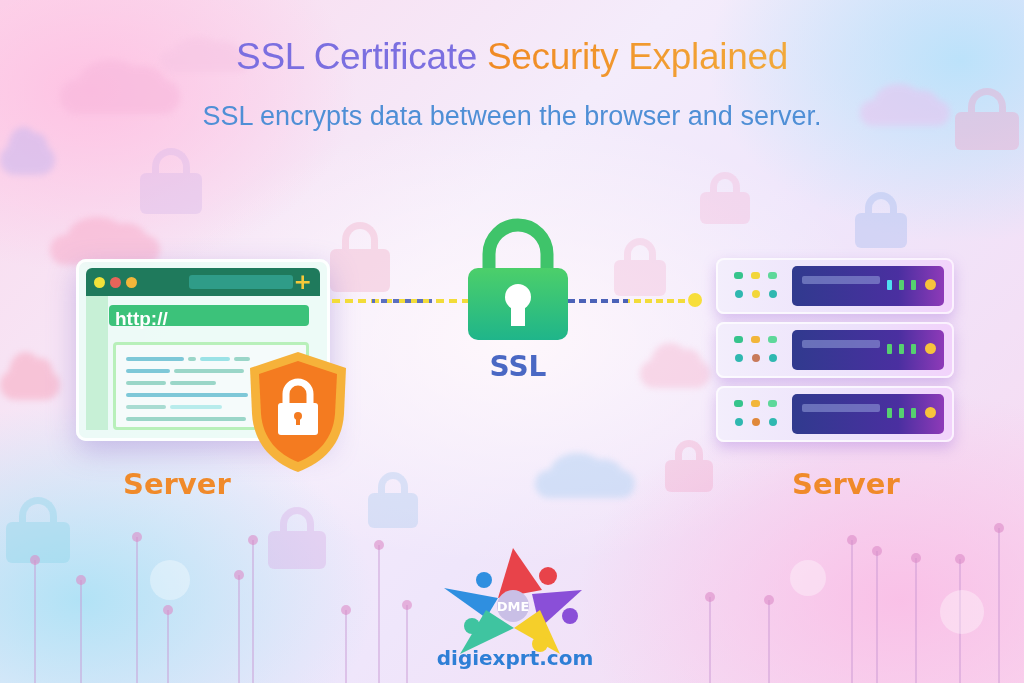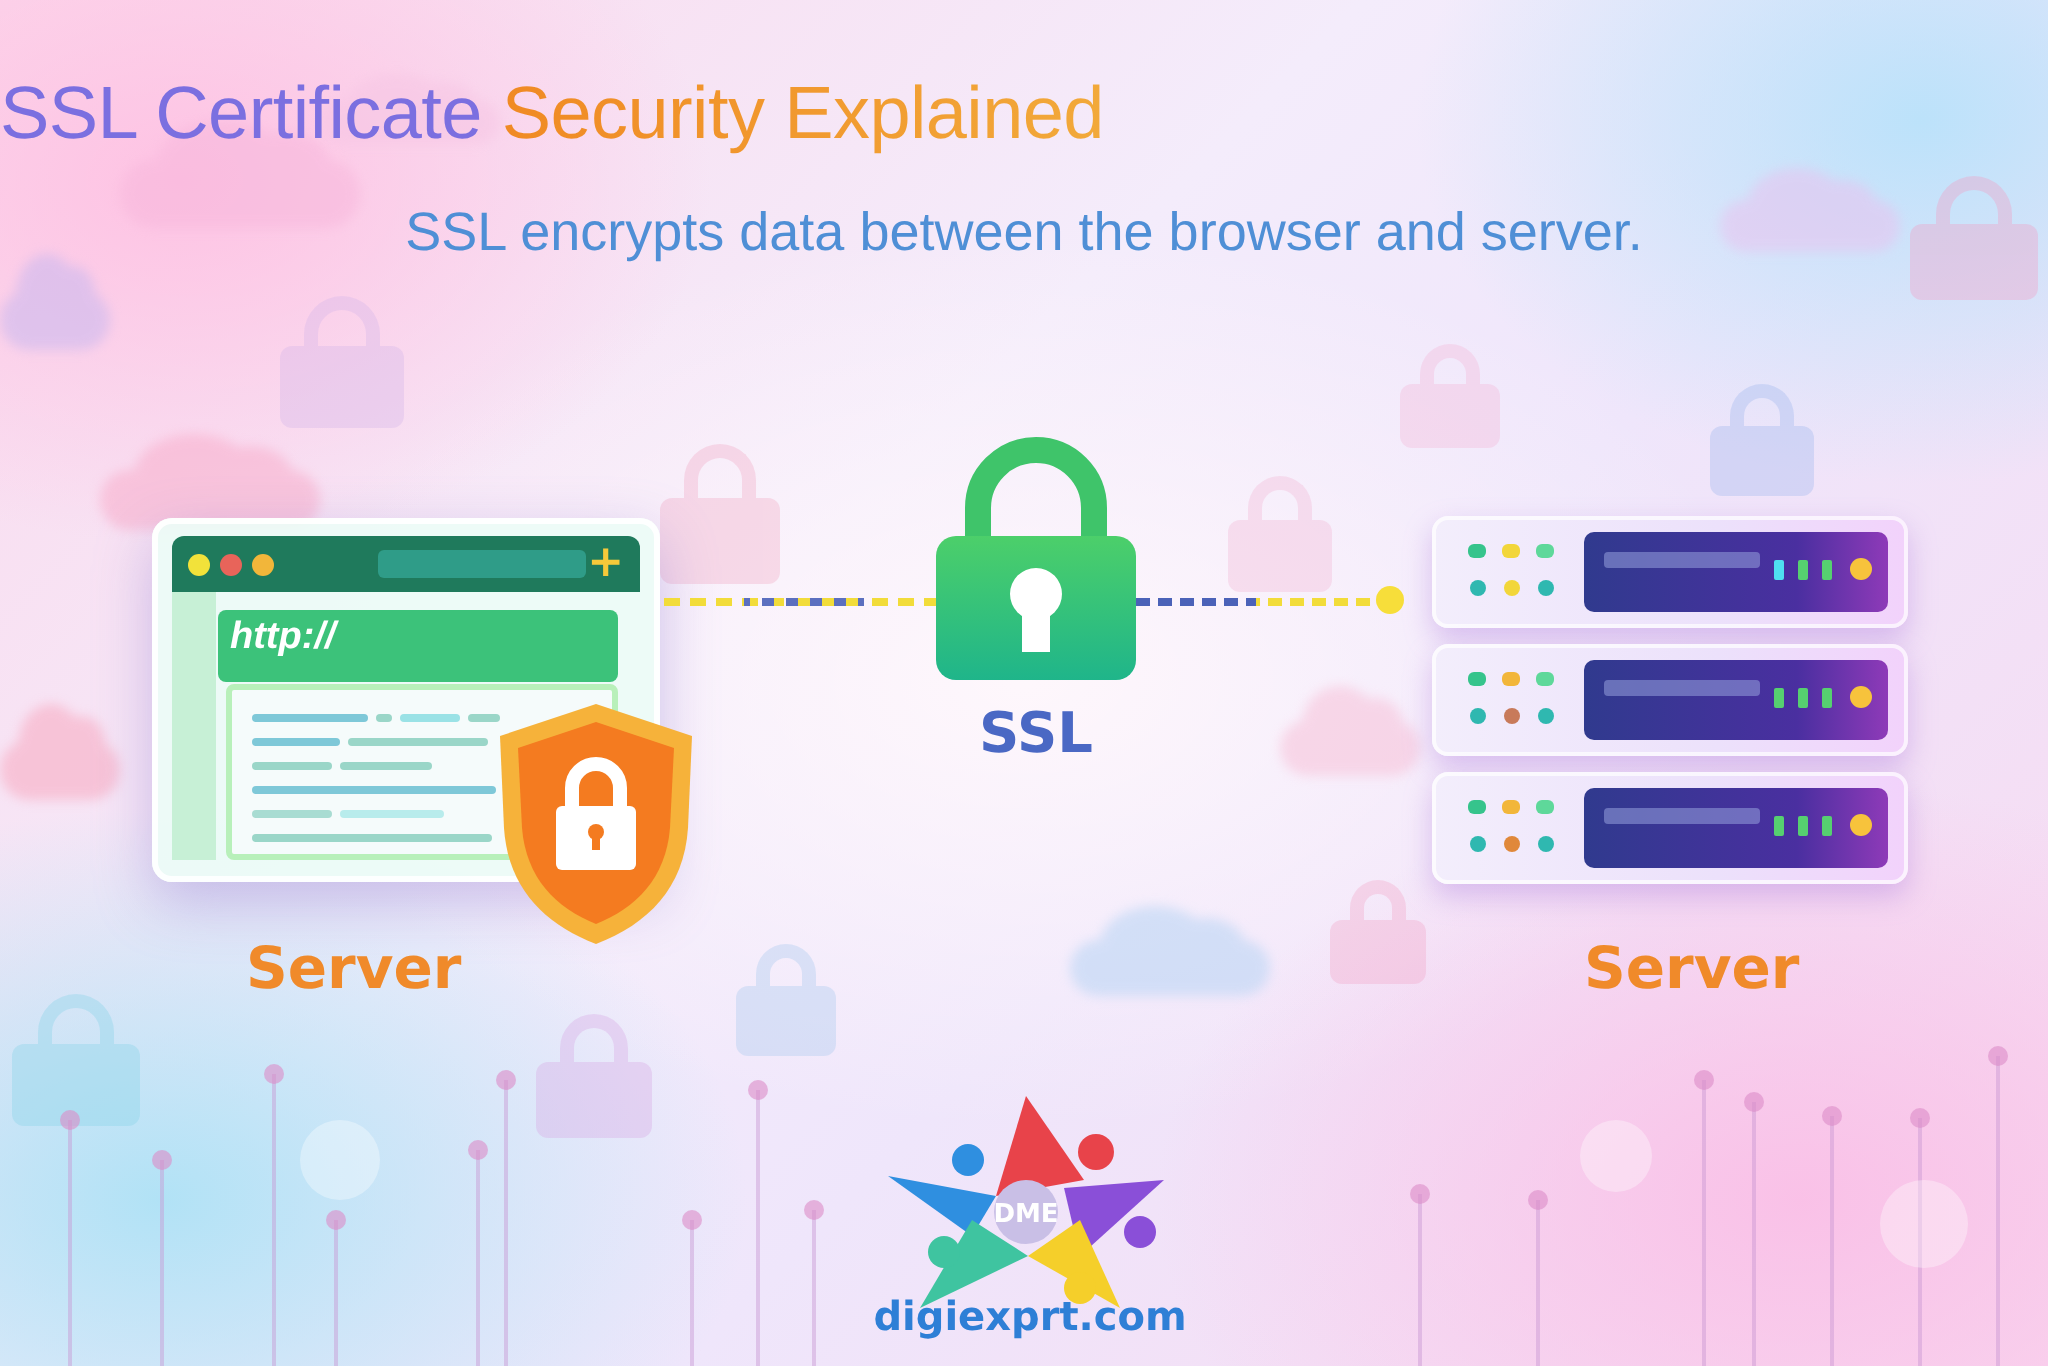--- a/index.html
+++ b/index.html
@@ -22,21 +22,21 @@
   .cloud::after { width: 40%; height: 110%; left: 48%; top: -40%; }
   .bg-lock { position: absolute; opacity: 0.35; }
   .bg-lock .shackle { position: absolute; left: 20%; top: 0; width: 60%; height: 50%; border: 7px solid currentColor; border-bottom: none; border-radius: 30px 30px 0 0; }
   .bg-lock .body { position: absolute; left: 0; bottom: 0; width: 100%; height: 62%; background: currentColor; border-radius: 6px; }
   .pin { position: absolute; width: 2px; background: rgba(200,150,210,0.45); }
   .pin::before { content: ""; position: absolute; top: -5px; left: -4px; width: 10px; height: 10px; border-radius: 50%; background: rgba(220,140,200,0.6); }
   .bokeh { position: absolute; border-radius: 50%; background: rgba(255,255,255,0.35); }
 
   
   .title {
-    position: absolute; top: 36px; left: 0; width: 1024px; text-align: left;
+    position: absolute; top: 36px; left: 0; width: 1024px; text-align: center;
     font-family: "Liberation Sans", sans-serif; font-size: 37px; font-weight: 400; letter-spacing: -0.3px;
   }
   .title .t1 { color: #7b6fe0; }
   .title .t2 { background: linear-gradient(90deg, #f08a24, #f2a93a); -webkit-background-clip: text; background-clip: text; color: transparent; }
   .subtitle {
     position: absolute; top: 101px; left: 0; width: 1024px; text-align: center;
     font-family: "Liberation Sans", sans-serif; font-size: 27px; color: #4f8fd6;
   }
 
   
@@ -47,23 +47,23 @@
   }
   .browser .bar {
     position: absolute; left: 10px; top: 9px; width: 234px; height: 28px;
     background: #1f7a5c; border-radius: 6px 6px 0 0;
   }
   .bar .dot { position: absolute; top: 9px; width: 11px; height: 11px; border-radius: 50%; }
   .bar .tabbar { position: absolute; left: 103px; top: 7px; width: 104px; height: 14px; background: #2f9c88; border-radius: 3px; }
   .bar .plus { position: absolute; right: 8px; top: 1px; color: #f5c93a; font-size: 22px; font-weight: bold; line-height: 26px; font-family: "DejaVu Sans", sans-serif; }
   .browser .side { position: absolute; left: 10px; top: 37px; width: 22px; height: 134px; background: #c7f0d6; }
   .browser .urlbar {
-    position: absolute; left: 33px; top: 46px; width: 200px; height: 36px;
+    position: absolute; left: 33px; top: 46px; width: 200px; height: 21px;
     background: #3cc27a; border-radius: 4px; color: #fff;
-    font-family: "Liberation Sans", sans-serif; font-weight: bold; font-size: 19px; line-height: 28px; padding-left: 6px; font-style: italic;
+    font-family: "Liberation Sans", sans-serif; font-weight: bold; font-size: 19px; line-height: 28px; padding-left: 6px;
   }
   .browser .page {
     position: absolute; left: 37px; top: 83px; width: 196px; height: 88px;
     background: #f5fbfb; border: 3px solid #b8f0ba; border-radius: 4px;
   }
   .page .ln { position: absolute; height: 4px; border-radius: 2px; background: #7ec8d8; }
 
   
   .shield { position: absolute; left: 244px; top: 348px; width: 108px; height: 128px; }
 

